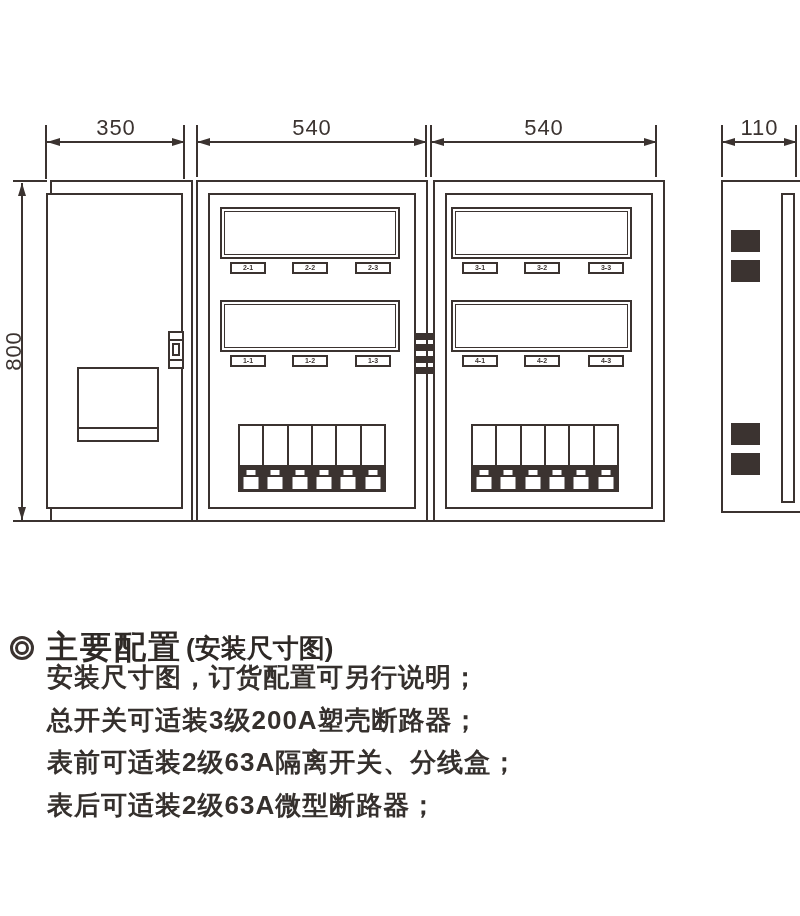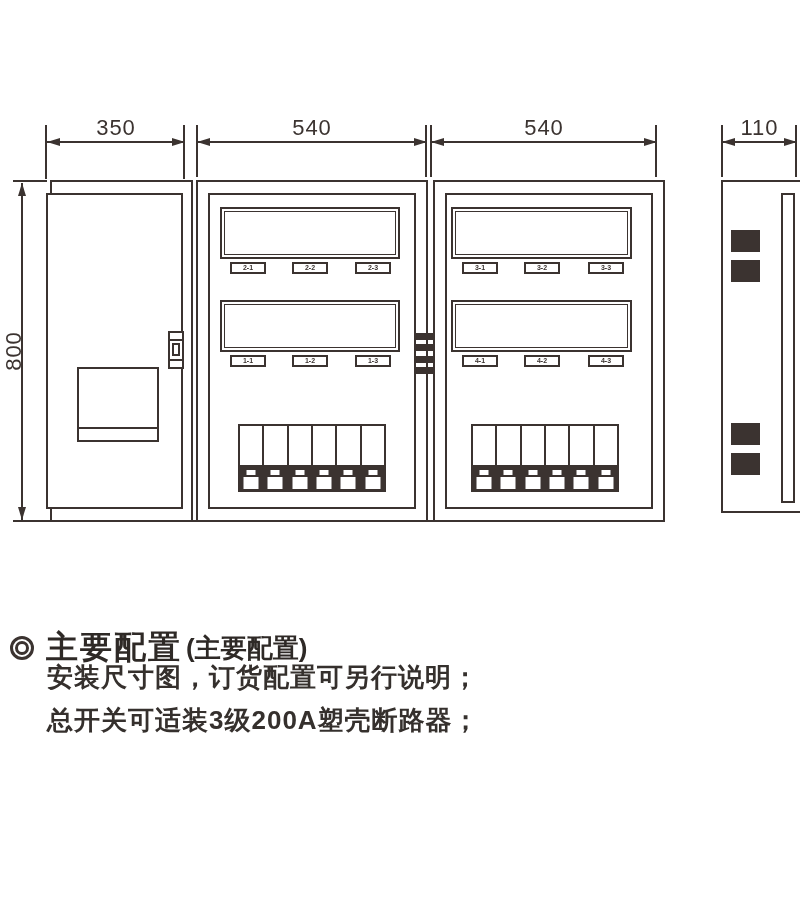--- a/index.html
+++ b/index.html
@@ -208,21 +208,23 @@
     <div class="box" style="left:781px;top:178px;width:14px;height:310px;"></div>
     <div class="bracket" style="left:731px;top:215px;width:29px;height:22px;"></div>
     <div class="bracket" style="left:731px;top:245px;width:29px;height:22px;"></div>
     <div class="bracket" style="left:731px;top:408px;width:29px;height:22px;"></div>
     <div class="bracket" style="left:731px;top:438px;width:29px;height:22px;"></div>
   </div>
 
   <div class="sec-header" style="left:10px;top:606px;margin-top:20px;">
     <span class="bullet"></span>
     <span class="sec-title">主要配置</span>
-    <span class="sec-sub" style="margin-left:-8px;">(主要配置)</span>
+    <span class="sec-sub" style="margin-left:-8px;">(安装尺寸图)</span>
   </div>
 
   <div class="cfg-lines">
     <div>安装尺寸图，订货配置可另行说明；</div>
     <div>总开关可适装3级200A塑壳断路器；</div>
+    <div>表前可适装2级63A隔离开关、分线盒；</div>
+    <div>表后可适装2级63A微型断路器；</div>
   </div>
 
 </div>
 
 </body></html>

